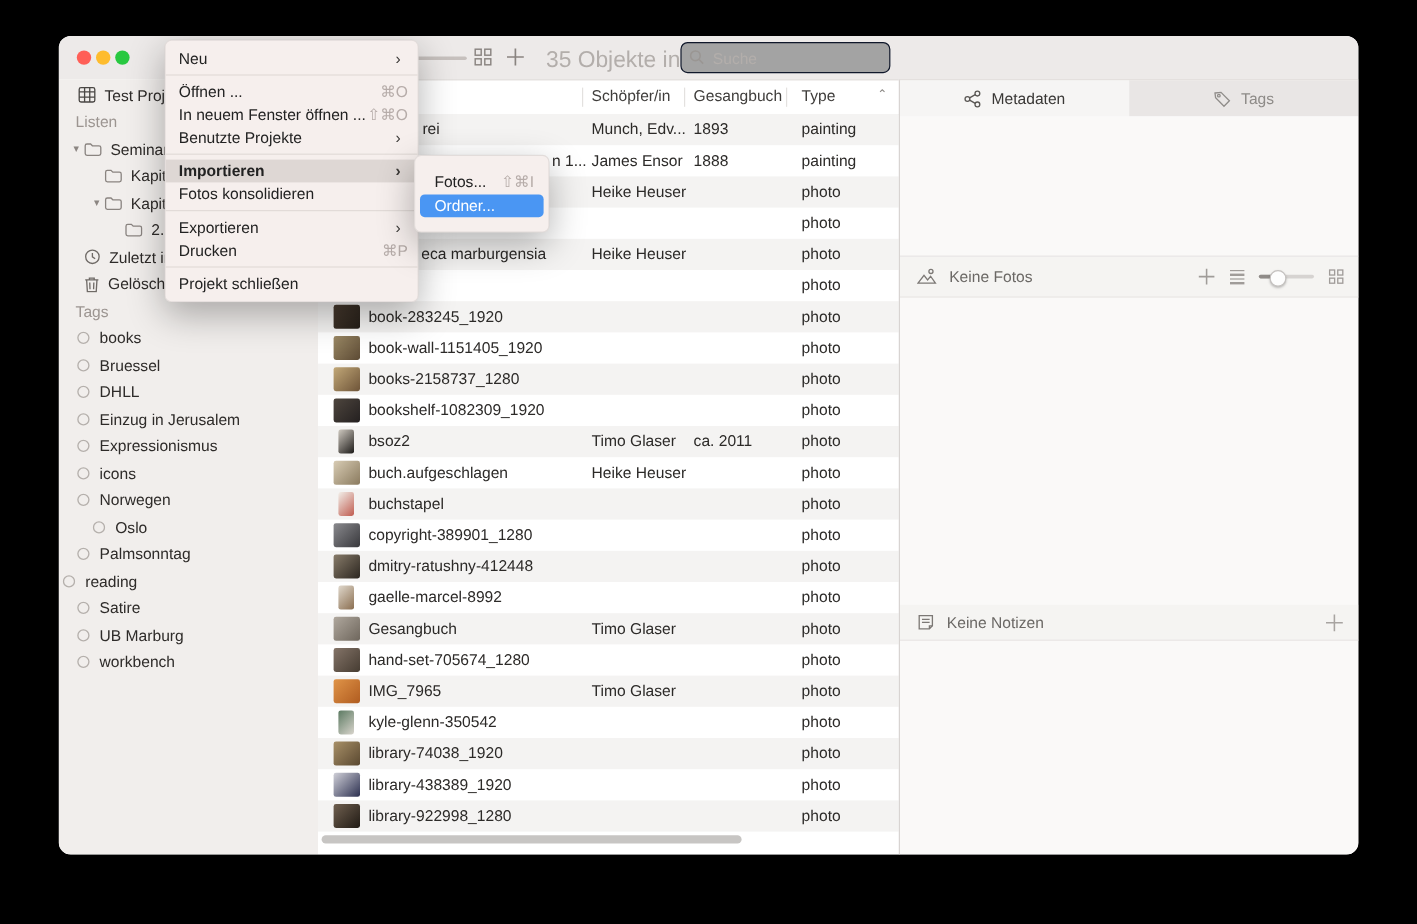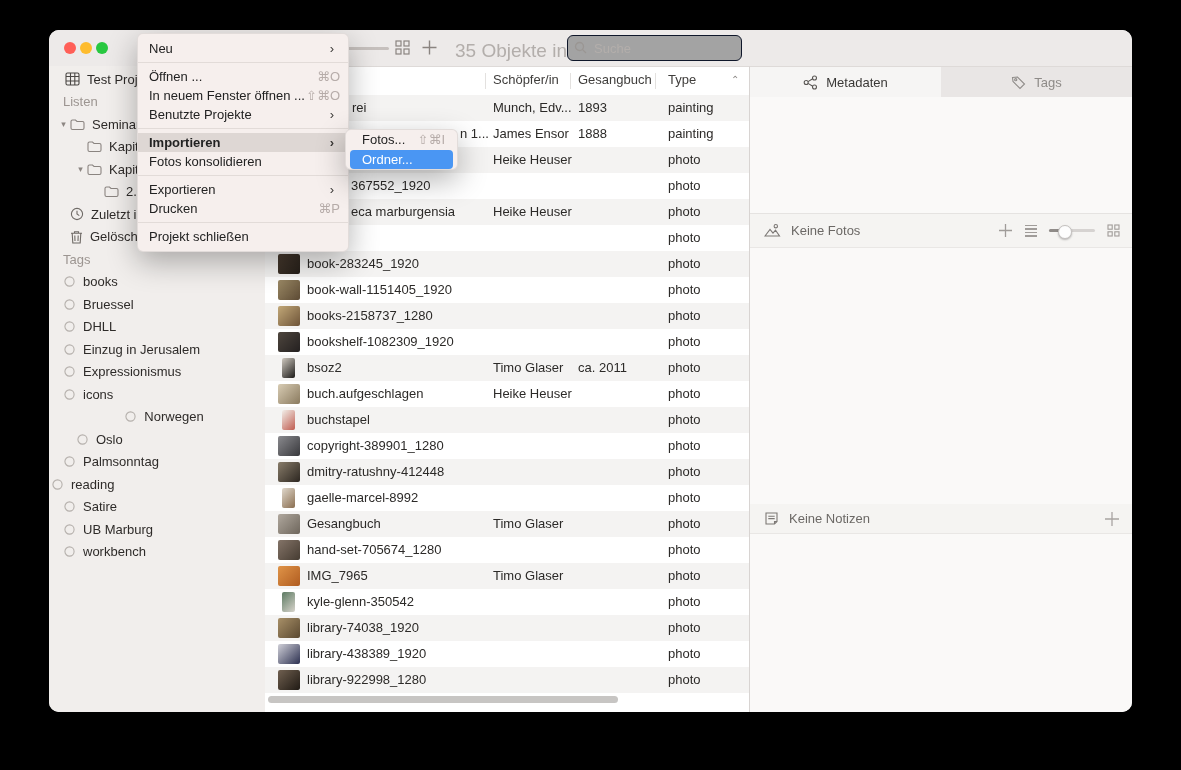--- a/index.html
+++ b/index.html
@@ -68,21 +68,21 @@
   .mini-lines i{display:block;width:12px;height:1.5px;background:#a09c99;}
   .mini-slider{position:relative;width:46px;height:3px;background:#d6d3d1;border-radius:2px;}
   .mini-slider .fill{position:absolute;left:0;top:0;height:3px;width:13px;background:#8f8b88;border-radius:2px;}
   .mini-slider .knob{position:absolute;left:9px;top:-4.5px;width:12px;height:12px;border-radius:50%;
                      background:#fdfdfd;border:0.5px solid #c4c1bf;box-shadow:0 1px 2px rgba(0,0,0,.25);}
   
   .menu{position:absolute;left:137px;top:33px;width:212px;background:#f6efed;border-radius:6px;
         border:1px solid rgba(0,0,0,.08);box-shadow:0 10px 30px rgba(0,0,0,.3);padding:5px 0;
         box-sizing:border-box;z-index:50;font-size:13px;color:#222;}
   .submenu{position:absolute;left:345px;top:129px;width:113px;background:#f6efed;border-radius:6px;
-        border:1px solid rgba(0,0,0,.08);box-shadow:0 10px 30px rgba(0,0,0,.3);padding:0 0;
+        border:1px solid rgba(0,0,0,.08);box-shadow:0 10px 30px rgba(0,0,0,.3);padding:12px 0;
         box-sizing:border-box;z-index:51;font-size:13px;color:#222;}
   .menu-item{height:19px;line-height:19px;position:relative;padding-left:11px;white-space:nowrap;}
   .menu-item .mi-short{position:absolute;right:8px;color:#b6aca9;}
   .menu-item .mi-chev{position:absolute;right:14px;color:#3c3a38;font-size:13px;}
   .menu-item.hl-gray{background:#ded7d4;font-weight:bold;}
   .menu-sep{height:1px;background:#e2dbd8;margin:4px 0;}
   .smenu-item{height:19.5px;line-height:19.5px;position:relative;padding-left:12px;margin:0 4px;border-radius:4px;}
   .smenu-item .mi-short{position:absolute;right:8px;color:#b6aca9;}
   .smenu-item.hl-blue{background:#4a96f3;color:#fff;}
 </style>
@@ -237,21 +237,21 @@
     <span class="sb-label">Expressionismus</span>
   </div>
           <div class="sb-row" style="padding-left:15px;">
     <span class="tag-circle">
       <svg width="11" height="11" viewBox="0 0 12 12" fill="none" stroke="#b5b0ac" stroke-width="1.2">
                 <circle cx="6" cy="6" r="5"></circle>
               </svg>
     </span>
     <span class="sb-label">icons</span>
   </div>
-          <div class="sb-row" style="padding-left:15px;justify-content:center;">
+          <div class="sb-row" style="padding-left:15px;">
     <span class="tag-circle">
       <svg width="11" height="11" viewBox="0 0 12 12" fill="none" stroke="#b5b0ac" stroke-width="1.2">
                 <circle cx="6" cy="6" r="5"></circle>
               </svg>
     </span>
     <span class="sb-label">Norwegen</span>
   </div>
           <div class="sb-row" style="padding-left:28px;">
     <span class="tag-circle">
       <svg width="11" height="11" viewBox="0 0 12 12" fill="none" stroke="#b5b0ac" stroke-width="1.2">

